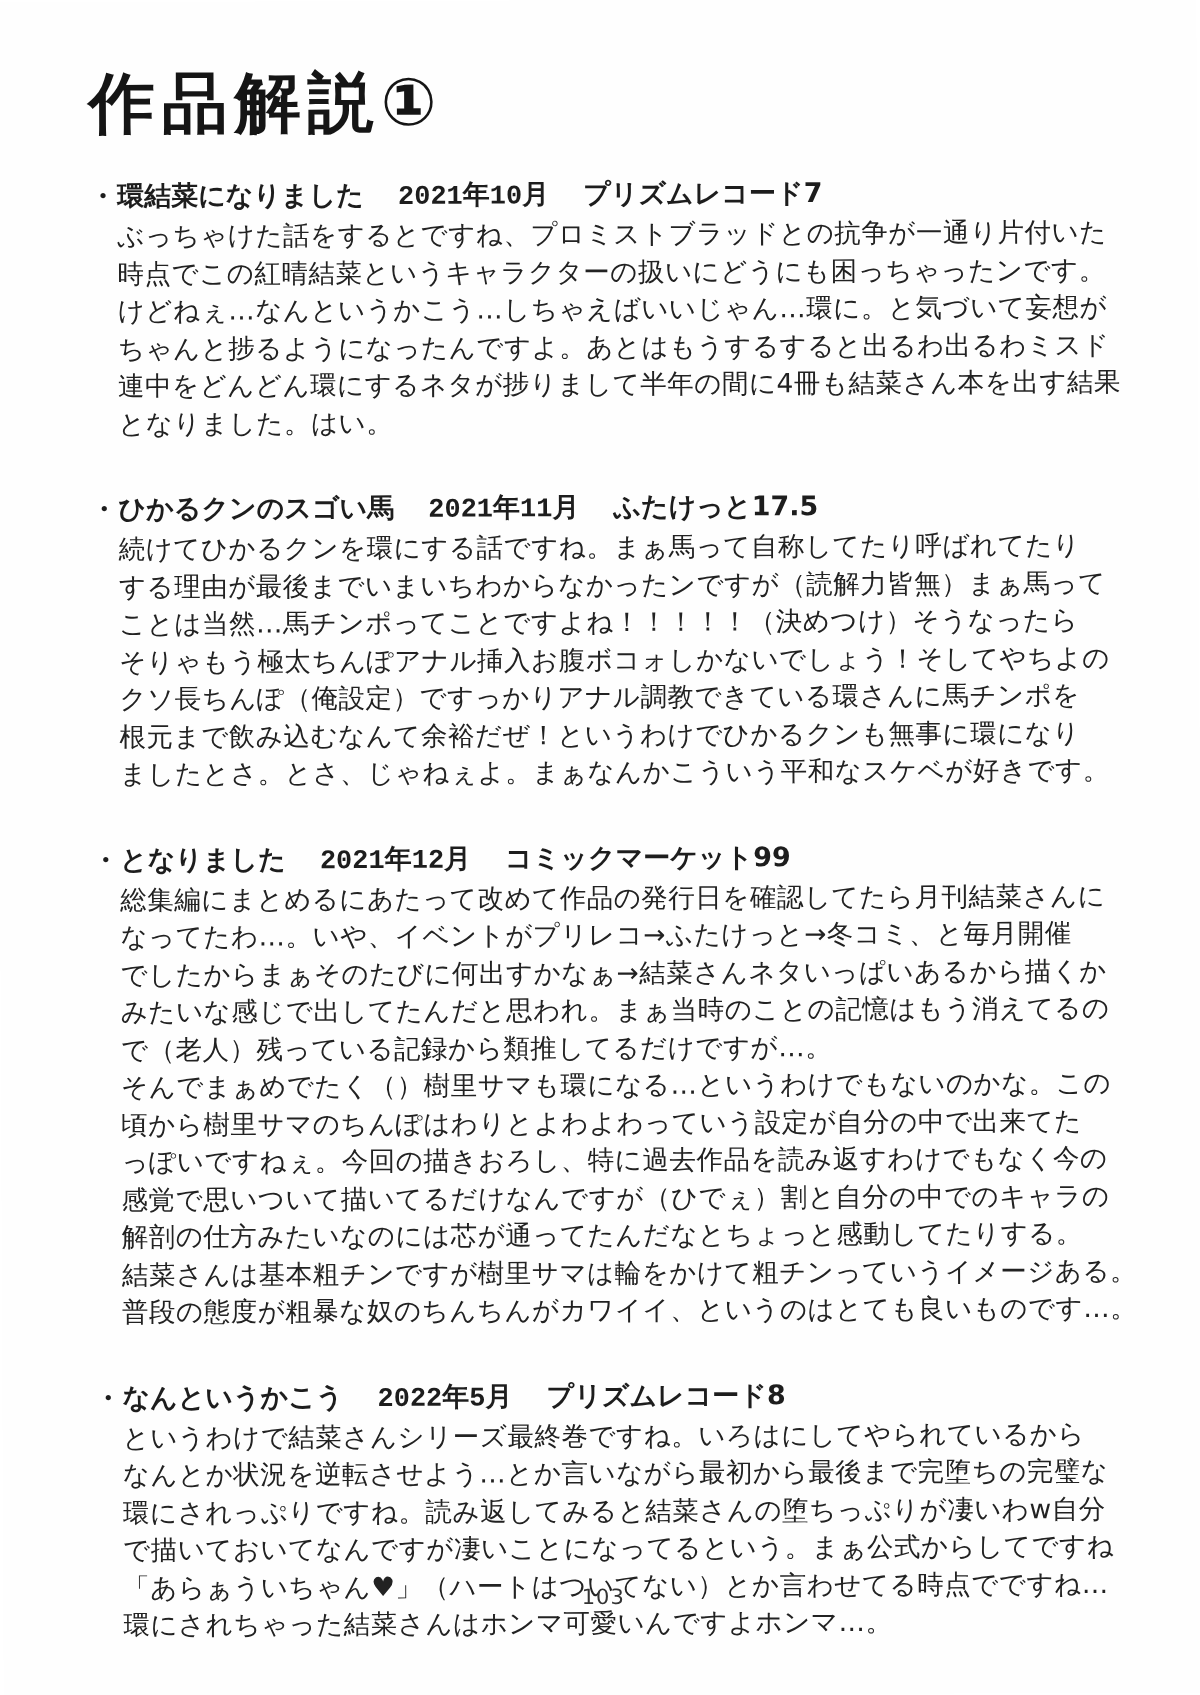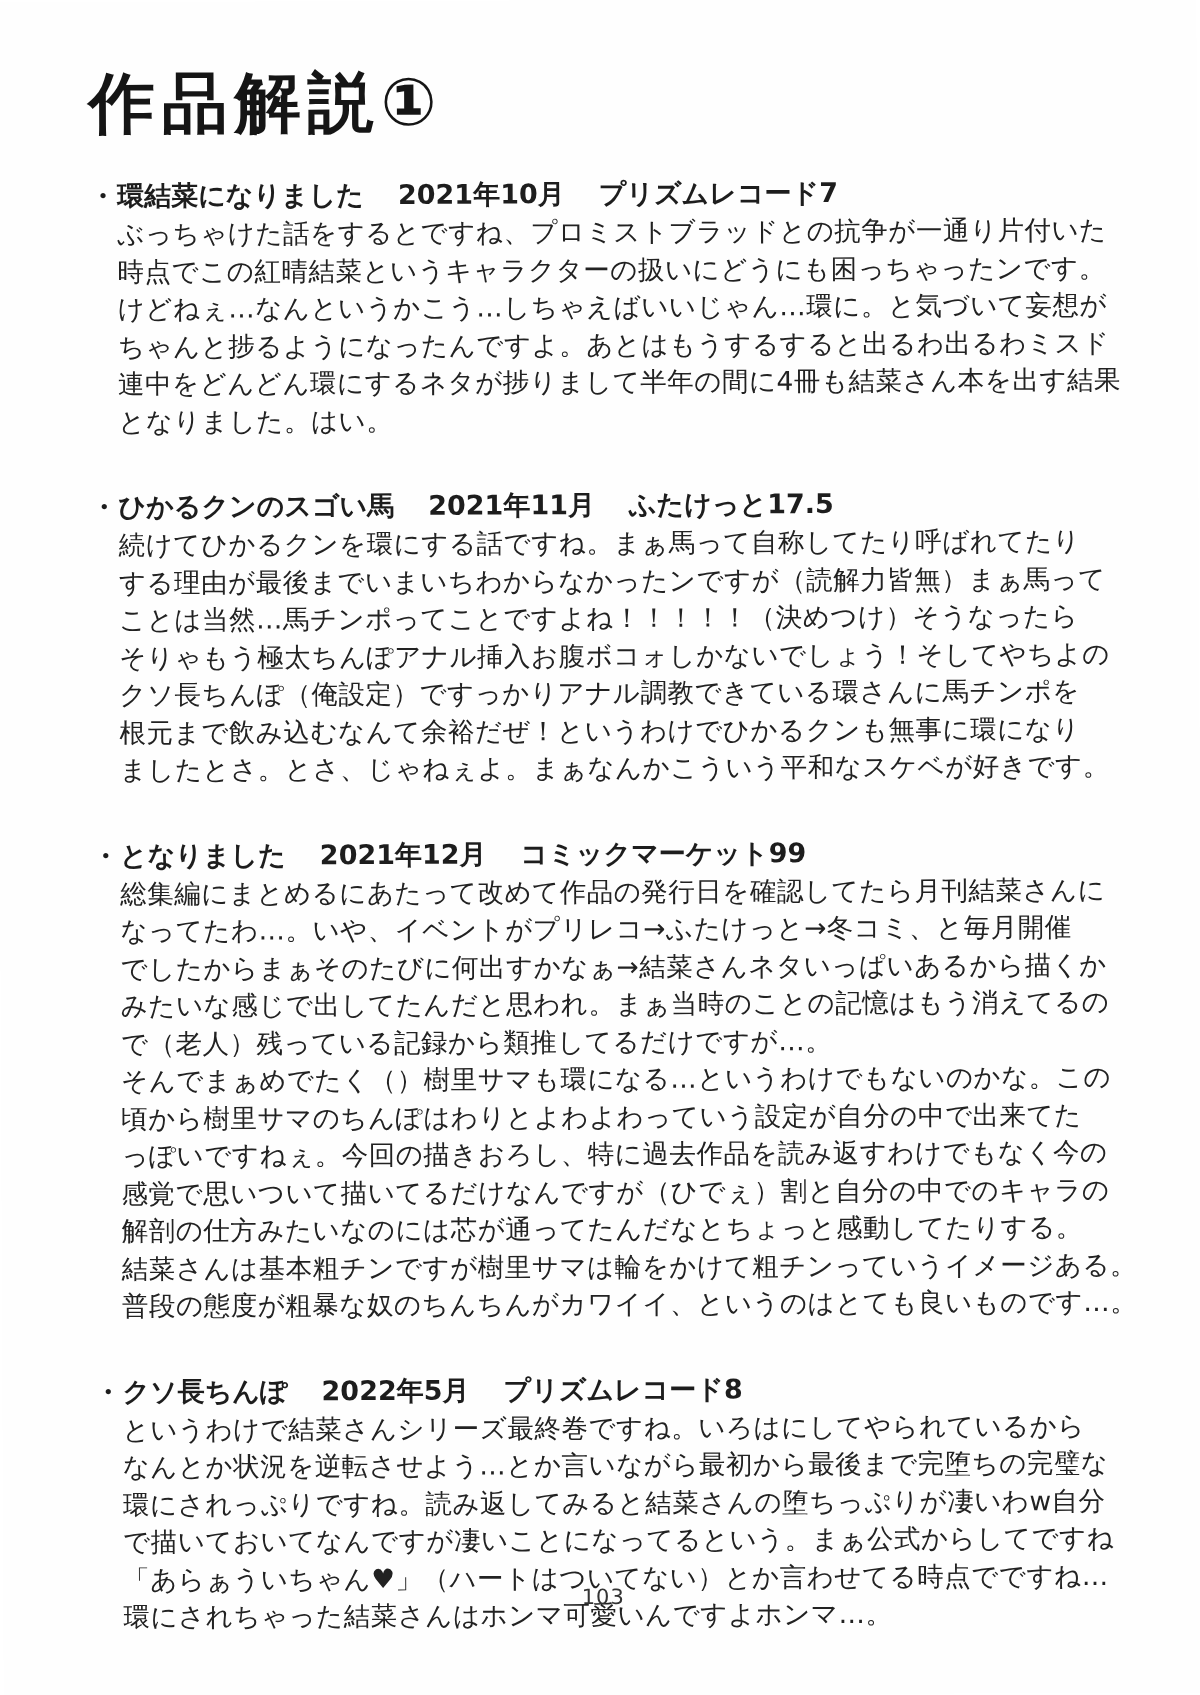--- a/index.html
+++ b/index.html
@@ -37,21 +37,21 @@
     font-weight: 600;
     line-height: 38px;
     white-space: nowrap;
     color: #1d1d1d;
   }
   .section-header .bullet {
     display: inline-block;
     width: 28px;
   }
   .section-header .work-title { margin-right: 34px; }
-  .section-header .work-date  { margin-right: 34px; }
+  .section-header .work-date  { margin-right: 34px; font-family: Liberation Mono, monospace; }
   .section-body {
     padding-left: 28px;
   }
   .section-body .text-line {
     font-size: 26.5px;
     line-height: 37.5px;
     white-space: nowrap;
     color: #222222;
     letter-spacing: 0.5px;
   }
@@ -117,21 +117,21 @@
         <div class="text-line">っぽいですねぇ。今回の描きおろし、特に過去作品を読み返すわけでもなく今の</div>
         <div class="text-line">感覚で思いついて描いてるだけなんですが（ひでぇ）割と自分の中でのキャラの</div>
         <div class="text-line">解剖の仕方みたいなのには芯が通ってたんだなとちょっと感動してたりする。</div>
         <div class="text-line">結菜さんは基本粗チンですが樹里サマは輪をかけて粗チンっていうイメージある。</div>
         <div class="text-line">普段の態度が粗暴な奴のちんちんがカワイイ、というのはとても良いものです…。</div>
       </div>
   </div>
 
   <div class="section">
     <div class="section-header">
-      <span class="bullet">・</span><span class="work-title">クソ長ちんぽ</span><span class="work-date">2022年5月</span><span class="work-event">プリズムレコード8</span>
+      <span class="bullet">・</span><span class="work-title">なんというかこう</span><span class="work-date">2022年5月</span><span class="work-event">プリズムレコード8</span>
     </div>
     <div class="section-body">
         <div class="text-line">というわけで結菜さんシリーズ最終巻ですね。いろはにしてやられているから</div>
         <div class="text-line">なんとか状況を逆転させよう…とか言いながら最初から最後まで完堕ちの完璧な</div>
         <div class="text-line">環にされっぷりですね。読み返してみると結菜さんの堕ちっぷりが凄いわw自分</div>
         <div class="text-line">で描いておいてなんですが凄いことになってるという。まぁ公式からしてですね</div>
         <div class="text-line">「あらぁういちゃん♥」（ハートはついてない）とか言わせてる時点でですね…</div>
         <div class="text-line">環にされちゃった結菜さんはホンマ可愛いんですよホンマ…。</div>
       </div>
   </div>

